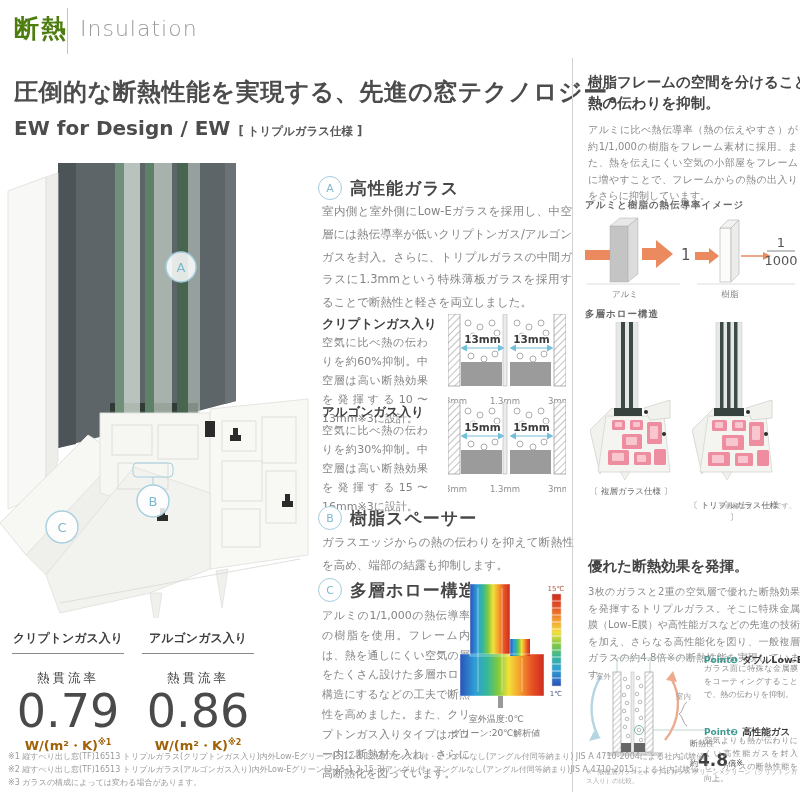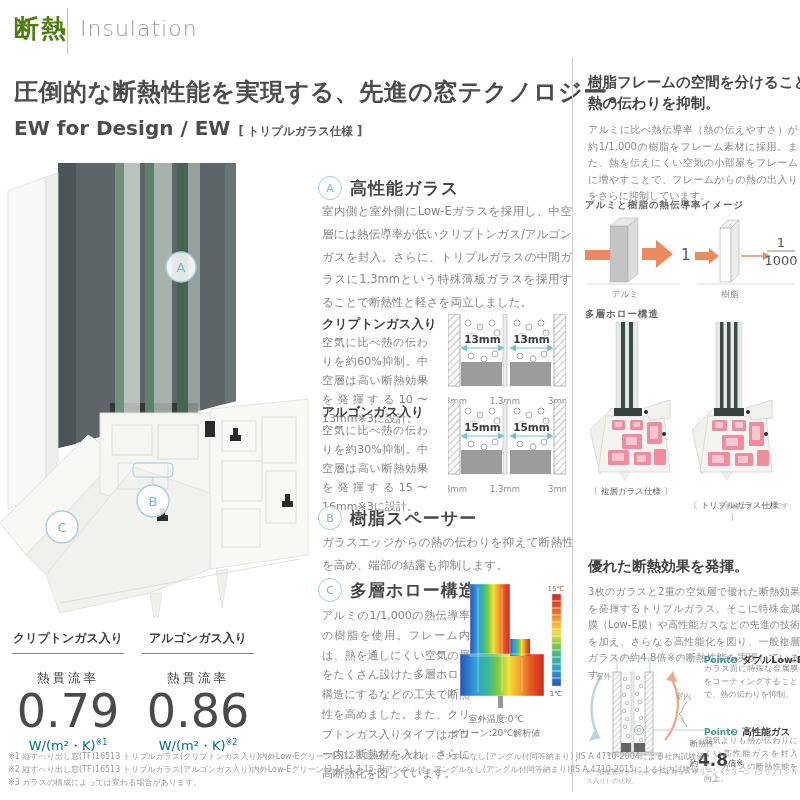--- a/index.html
+++ b/index.html
@@ -20,21 +20,21 @@
   .body-lg{font-size:11.5px;line-height:1.98;color:#858585;text-align:justify;}
   .sub-title{font-size:12.5px;font-weight:700;color:#404040;}
   .sub-body{font-size:11px;line-height:1.72;color:#858585;text-align:justify;}
   .thermal-cap{font-size:9px;line-height:1.6;color:#777;}
   
   .stat{text-align:center;}
   .stat-name{font-size:12px;font-weight:700;color:#3f3f3f;}
   .stat-line{border-bottom:1px solid #8a8a8a;margin-top:6px;}
   .stat-metric{font-size:12.5px;color:#3f3f3f;letter-spacing:3px;margin-top:16px;}
   .stat-value{font-size:46px;font-weight:400;color:#4a4a4a;line-height:1.08;}
-  .stat-unit{font-size:13px;color:#0369a1;}
+  .stat-unit{font-size:13px;color:#a16207;font-weight:bold;}
   .stat-unit sup{font-size:8px;}
   
   .r-title{font-size:14.5px;font-weight:700;color:#454545;line-height:1.45;white-space:nowrap;}
   .r-body{font-size:10px;line-height:1.66;color:#8a8a8a;text-align:justify;}
   .dg-title{font-size:9.5px;font-weight:700;color:#666;text-align:left;letter-spacing:1px;}
   .dg-cap{font-size:8.5px;color:#666;text-align:center;}
   .dg-note{font-size:7px;color:#a0a0a0;text-align:right;}
   .pd-label{font-size:7.5px;color:#999;}
   .pd-perf{font-size:8px;color:#777;margin-top:48px;}
   .pd-ratio-sm{font-size:8px;color:#555;}

